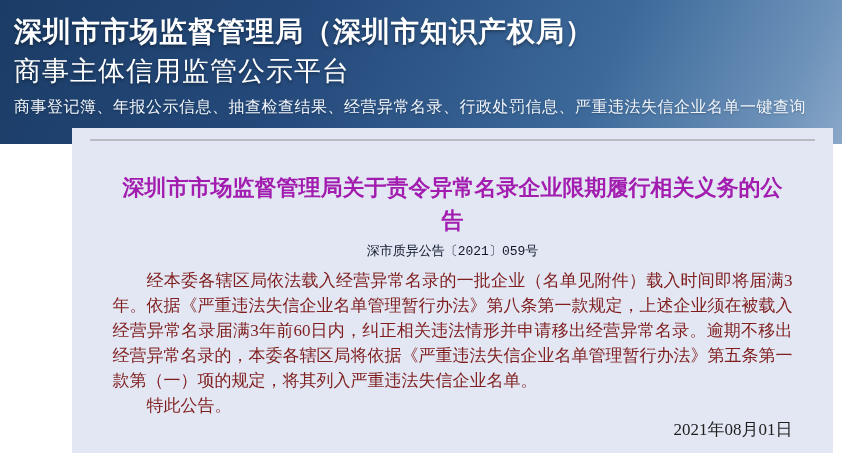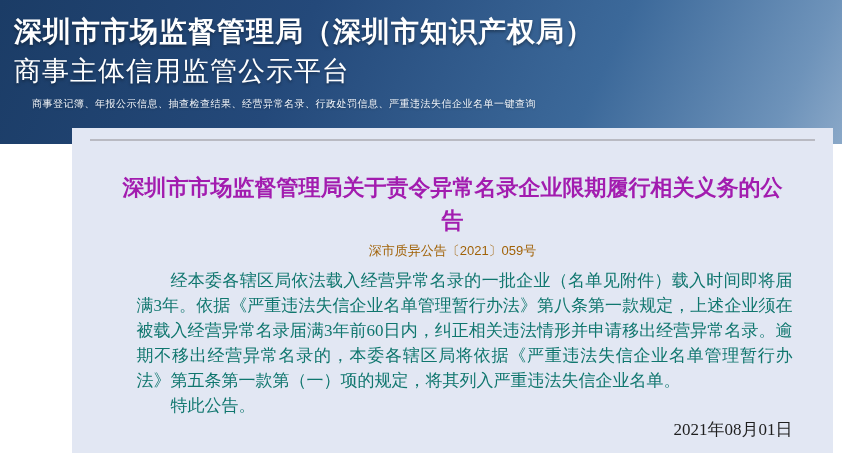--- a/index.html
+++ b/index.html
@@ -23,23 +23,22 @@
     line-height: 40px;
     text-shadow: 0 2px 3px rgba(0,0,0,0.35);
   }
   .site-title-2 {
     font-size: 27px; font-weight: normal; letter-spacing: 1px;
     line-height: 38px;
     text-shadow: 0 2px 3px rgba(0,0,0,0.35);
   }
   .site-tagline {
     margin-top: 7px;
-    font-size: 10px; color: #f2f6fb; letter-spacing: 0.5px;
+    font-size: 16px; color: #f2f6fb; letter-spacing: 0.5px;
     text-shadow: 0 1px 2px rgba(0,0,0,0.25);
-    margin-left: 18px;
   }
 
   
   .content-panel {
     position: absolute; left: 72px; top: 128px; width: 761px; height: 325px;
     background: #e2e7f3;
   }
   .panel-divider {
     margin: 11px 18px 0 18px;
     height: 2px; background: #b9bac2; border: none;
@@ -48,29 +47,28 @@
     width: 680px; margin: 0 auto;
   }
   .doc-title {
     margin-top: 30px;
     font-size: 22px; font-weight: bold; color: #a21caf;
     line-height: 33px; text-align: center;
     font-family: "Liberation Sans", sans-serif;
   }
   .doc-number {
     margin-top: 5px;
-    font-size: 13px; color: #a16207; text-align: center;
-    font-family: Liberation Sans, sans-serif;
+    font-size: 13px; color: #0f172a; text-align: center;
+    font-family: Liberation Mono, monospace;
   }
   .doc-body {
     margin-top: 8px;
     font-family: "Liberation Serif", serif;
-    font-size: 17px; color: #0f766e; line-height: 25px;
+    font-size: 17px; color: #7f1d1d; line-height: 25px;
     text-align: justify;
-    margin-left: 24px;
   }
   .doc-body p { text-indent: 2em; }
   .doc-sign {
     font-family: "Liberation Serif", serif;
     font-size: 17px; color: #1f1f1f; line-height: 21px;
     text-align: right; margin-top: 1px;
   }
 </style>
 </head>
 <body>

